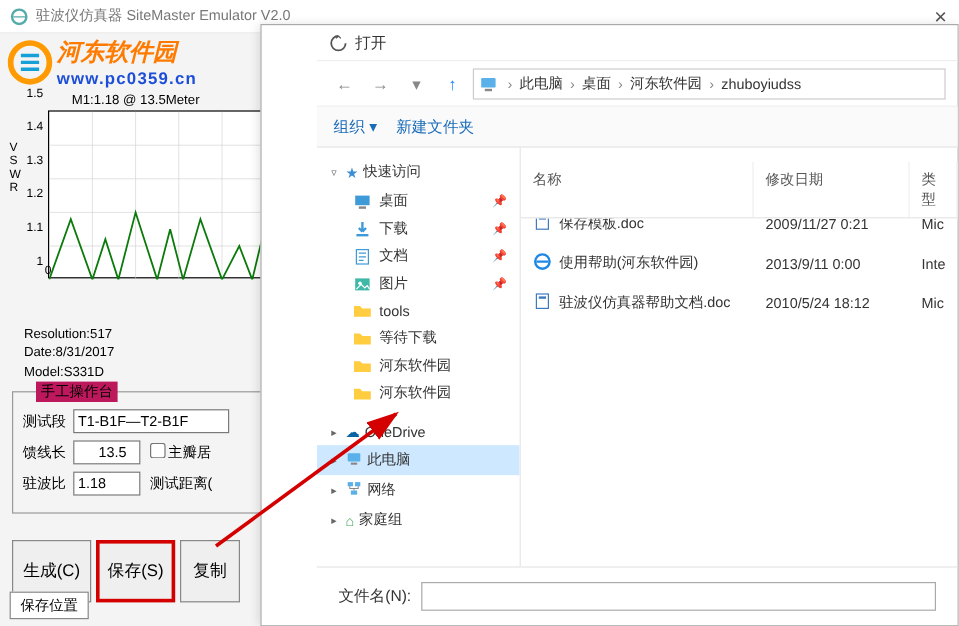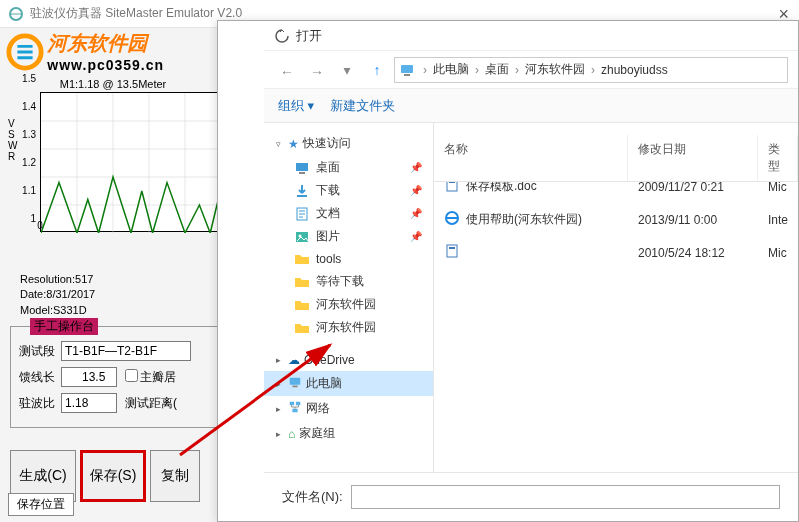--- a/index.html
+++ b/index.html
@@ -8,21 +8,21 @@
 
 .main-titlebar { height: 28px; background: #fff; border-bottom: 1px solid #e5e5e5; display: flex; align-items: center; padding: 0 8px; color: #777; }
 .main-titlebar .ticon { width: 16px; height: 16px; margin-right: 6px; display: inline-block; }
 .close-x { position: absolute; right: 10px; top: 4px; color: #555; font-size: 18px; }
 
 
 .watermark { position: absolute; top: 30px; left: 6px; z-index: 5; }
 .wm-logo { width: 38px; height: 38px; display: inline-block; vertical-align: middle; }
 .wm-text { display: inline-block; vertical-align: middle; }
 .wm-title { color: #ff7b00; font-size: 20px; font-weight: bold; font-style: italic; }
-.wm-url { color: #000000; font-size: 14px; font-weight: bold; letter-spacing: 1px; }
+.wm-url { color: #1d4ed8; font-size: 14px; font-weight: bold; letter-spacing: 1px; }
 
 
 .left-area { position: absolute; left: 0; top: 28px; width: 230px; bottom: 0; background: #f4f4f4; }
 
 
 .chart-area { position: absolute; left: 18px; top: 50px; width: 190px; height: 160px; }
 .chart-title { text-align: center; font-size: 11px; color: #000; margin-bottom: 2px; }
 .chart-box { position: relative; width: 180px; height: 140px; border: 1px solid #000; margin-left: 22px; background: #fff; }
 .chart-svg { position: absolute; left: 0; top: 0; }
 .y-ticks { position: absolute; left: 0; top: 0; height: 140px; width: 20px; font-size: 10px; color: #000; }
@@ -377,21 +377,21 @@
                   <circle cx="8" cy="8" r="6" fill="none" stroke="#1e88e5" stroke-width="2"></circle>
                   <path d="M3 8h10" stroke="#1e88e5" stroke-width="2"></path>
                 </svg></span><span>使用帮助(河东软件园)</span></div>
             <div class="col col-date">2013/9/11 0:00</div>
             <div class="col col-type">Inte</div>
           </div>
           <div class="fl-row">
             <div class="col col-name"><span class="ficon"><svg width="16" height="16" viewBox="0 0 16 16">
                   <rect x="3" y="2" width="10" height="12" fill="#fff" stroke="#3f7ac0"></rect>
                   <rect x="5" y="4" width="6" height="2" fill="#3f7ac0"></rect>
-                </svg></span></div>
+                </svg></span><span>驻波仪仿真器帮助文档.doc</span></div>
             <div class="col col-date">2010/5/24 18:12</div>
             <div class="col col-type">Mic</div>
           </div>
         </div>
     </div>
   </div>
 
   <div class="dlg-footer">
     <label>文件名(N):</label>
     <input type="text" value="" style="">

